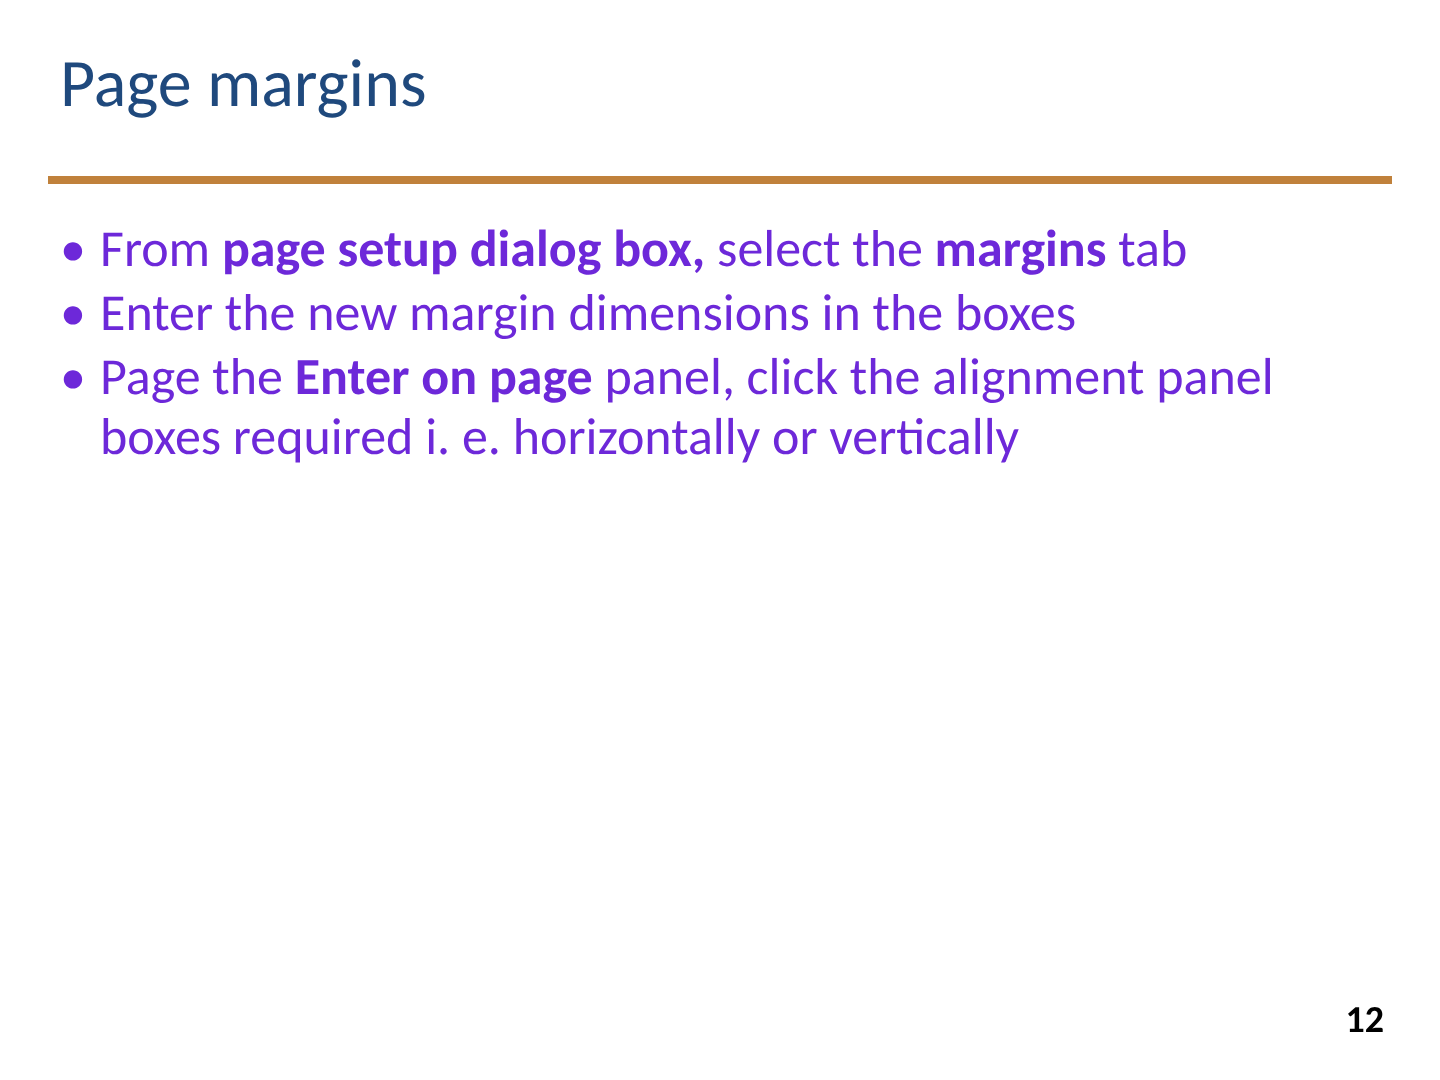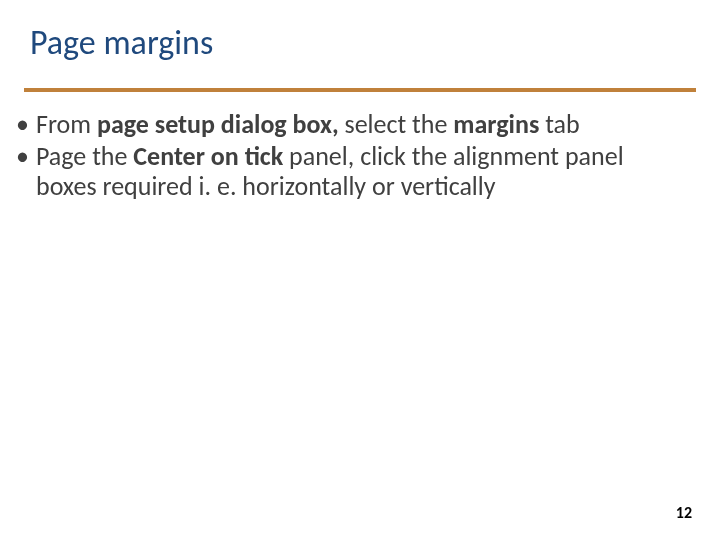--- a/index.html
+++ b/index.html
@@ -30,24 +30,24 @@
   .rule {
     position: absolute;
     left: 24px;
     top: 88px;
     width: 672px;
     height: 0;
     border-top: 4px solid #c0813b;
   }
   .body {
     position: absolute;
-    left: 16px;
+    left: 30px;
     top: 110px;
     width: 640px;
-    color: #404040;
+    color: #6d28d9;
     font-size: 26px;
     line-height: 1.15;
   }
   .body ul {
     list-style: none;
     margin: 0;
     padding: 0;
   }
   .body li {
     position: relative;
@@ -57,37 +57,40 @@
   .body li::before {
     content: "•";
     position: absolute;
     left: 0;
     top: 0;
   }
   .page-number {
     position: absolute;
     right: 28px;
     bottom: 18px;
-    font-size: 16px;
+    font-size: 19px;
     font-weight: 700;
     color: #000000;
   }
 </style>
 </head>
 <body>
 
 <div class="slide">
   <div class="title">Page margins</div>
   <div class="rule"></div>
 
   <div class="body">
     <ul>
       <li>
         <span>From </span><b>page setup dialog box,</b><span> select the </span><b>margins</b><span> tab</span>
       </li>
       <li>
-        <span>Page the </span><b>Center on tick</b><span> panel, click the alignment panel boxes required i. e. horizontally or vertically</span>
+        <span>Enter the new margin dimensions in the boxes</span>
+      </li>
+      <li>
+        <span>Page the </span><b>Enter on page</b><span> panel, click the alignment panel boxes required i. e. horizontally or vertically</span>
       </li>
     </ul>
   </div>
 
   <div class="page-number">12</div>
 </div>
 
 </body></html>

